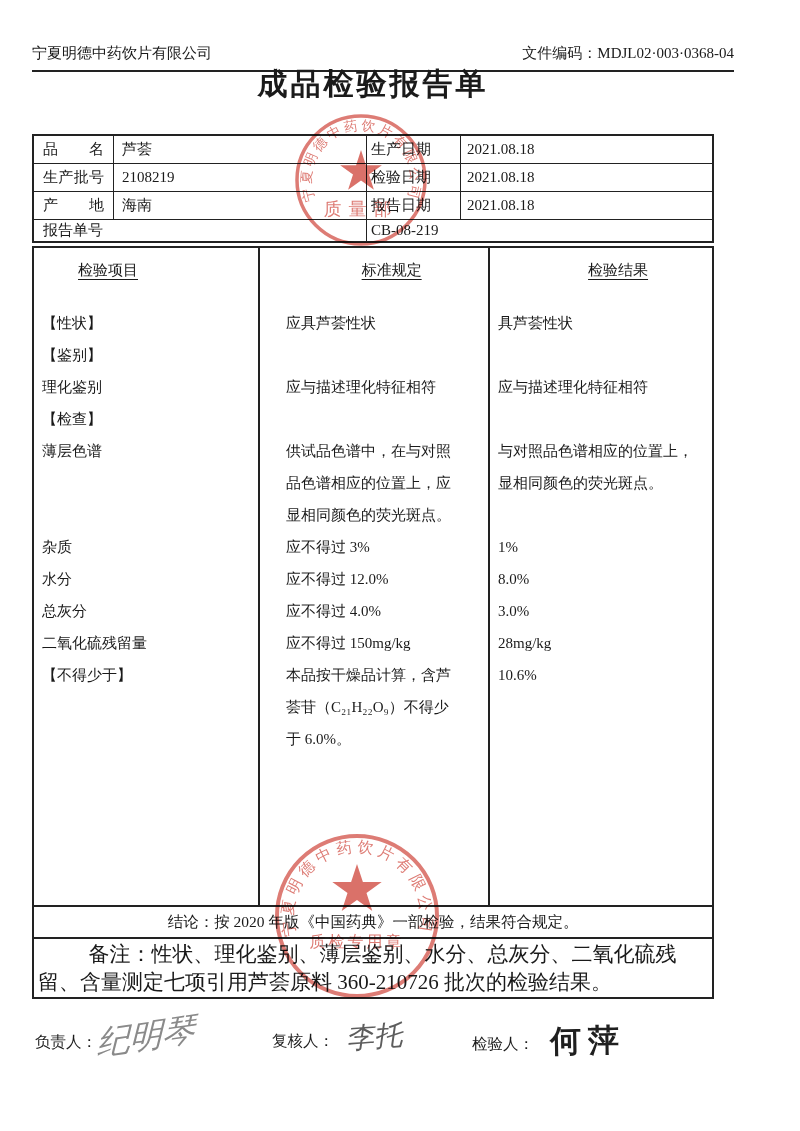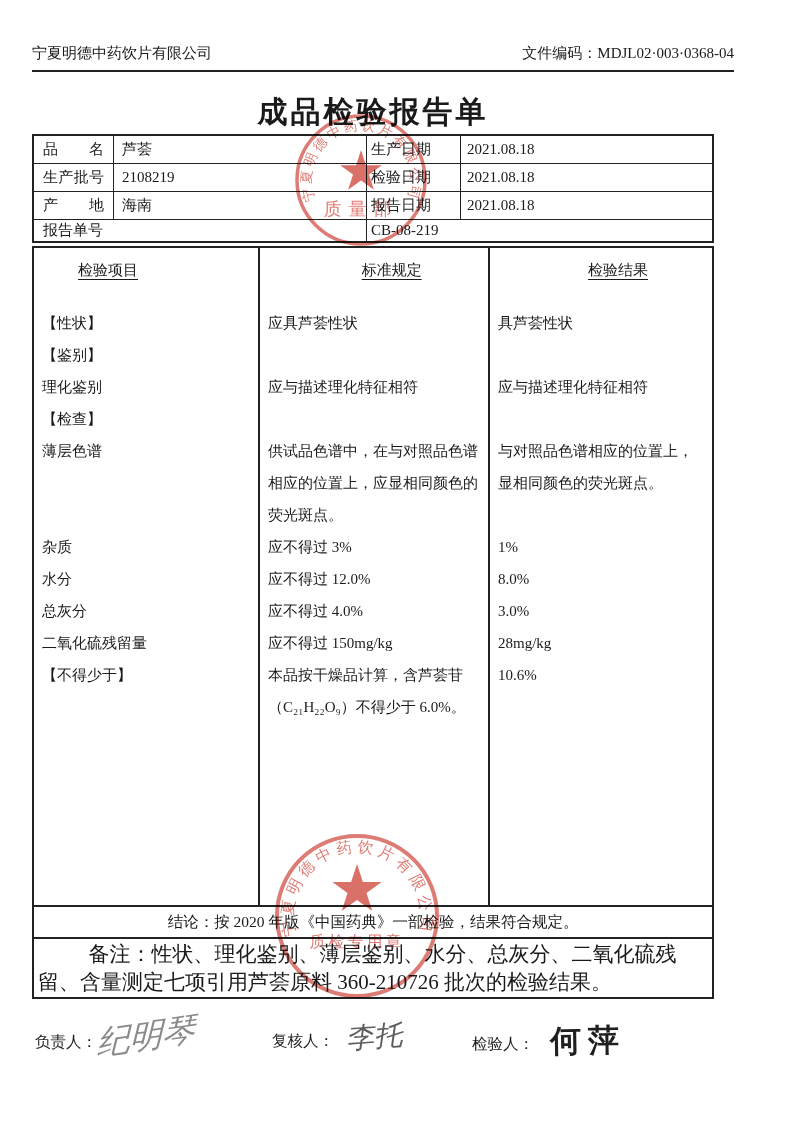--- a/index.html
+++ b/index.html
@@ -5,21 +5,21 @@
   html,body { margin:0; padding:0; background:#fff; }
   .page {
     position:relative; width:800px; height:1131px; background:#ffffff;
     font-family:"Liberation Serif","DejaVu Serif",serif; color:#1a1a1a; overflow:hidden;
   }
   
   .hdr-company { position:absolute; left:32px; top:44px; font-size:15px; }
   .hdr-code    { position:absolute; right:66px; top:44px; font-size:15px; }
   .hdr-rule    { position:absolute; left:32px; top:70px; width:702px; height:2px; background:#222; }
   .title {
-    position:absolute; left:32px; top:92px; width:682px; text-align:center;
+    position:absolute; left:32px; top:64px; width:682px; text-align:center;
     font-size:30px; font-weight:bold; letter-spacing:3px;
   }
   
   .info { position:absolute; left:32px; top:134px; width:682px; border:2px solid #222; box-sizing:border-box; font-size:15px; }
   .irow { display:flex; border-bottom:1.5px solid #222; height:27px; line-height:26px; }
   .irow.last { border-bottom:none; height:21px; line-height:20px; }
   .ic { box-sizing:border-box; border-right:1.5px solid #222; overflow:hidden; }
   .ic1 { width:80px;  padding:0 9px; text-align:justify; text-align-last:justify; }
   .ic2 { width:253px; padding-left:8px; }
   .ic3 { width:94px;  padding-left:4px; }
@@ -36,21 +36,21 @@
   .mhead { display:flex; margin-top:13px; }
   .mh { font-size:15px;margin-left:36px; }
   .mh span { text-decoration:underline; text-underline-offset:4px; }
   .mh1 { width:224px; padding-left:8px; box-sizing:border-box; }
   .mh2 { width:230px; text-align:center; }
   .mh3 { width:224px; text-align:center; }
   .mbody { margin-top:27px; }
   .mrow { display:flex; min-height:32px; }
   .mc { box-sizing:border-box; line-height:32px; }
   .mc1 { width:224px; padding-left:8px; }
-  .mc2 { width:230px; padding:0 10px; }
+  .mc2 { width:230px; padding:0 28px; }
   .mc3 { width:224px; padding:0 6px 0 10px; }
   
   .concl {
     position:absolute; left:32px; top:905px; width:682px; height:35px; line-height:30px;
     text-align:center; border:2px solid #222; border-bottom:none; box-sizing:border-box; font-size:15.5px;
   }
   .note {
     position:absolute; left:32px; top:937px; width:682px; height:62px;
     border:2px solid #222; box-sizing:border-box; padding:1px 8px 0 4px;
     text-indent:2.4em; line-height:28px; font-size:21px;

